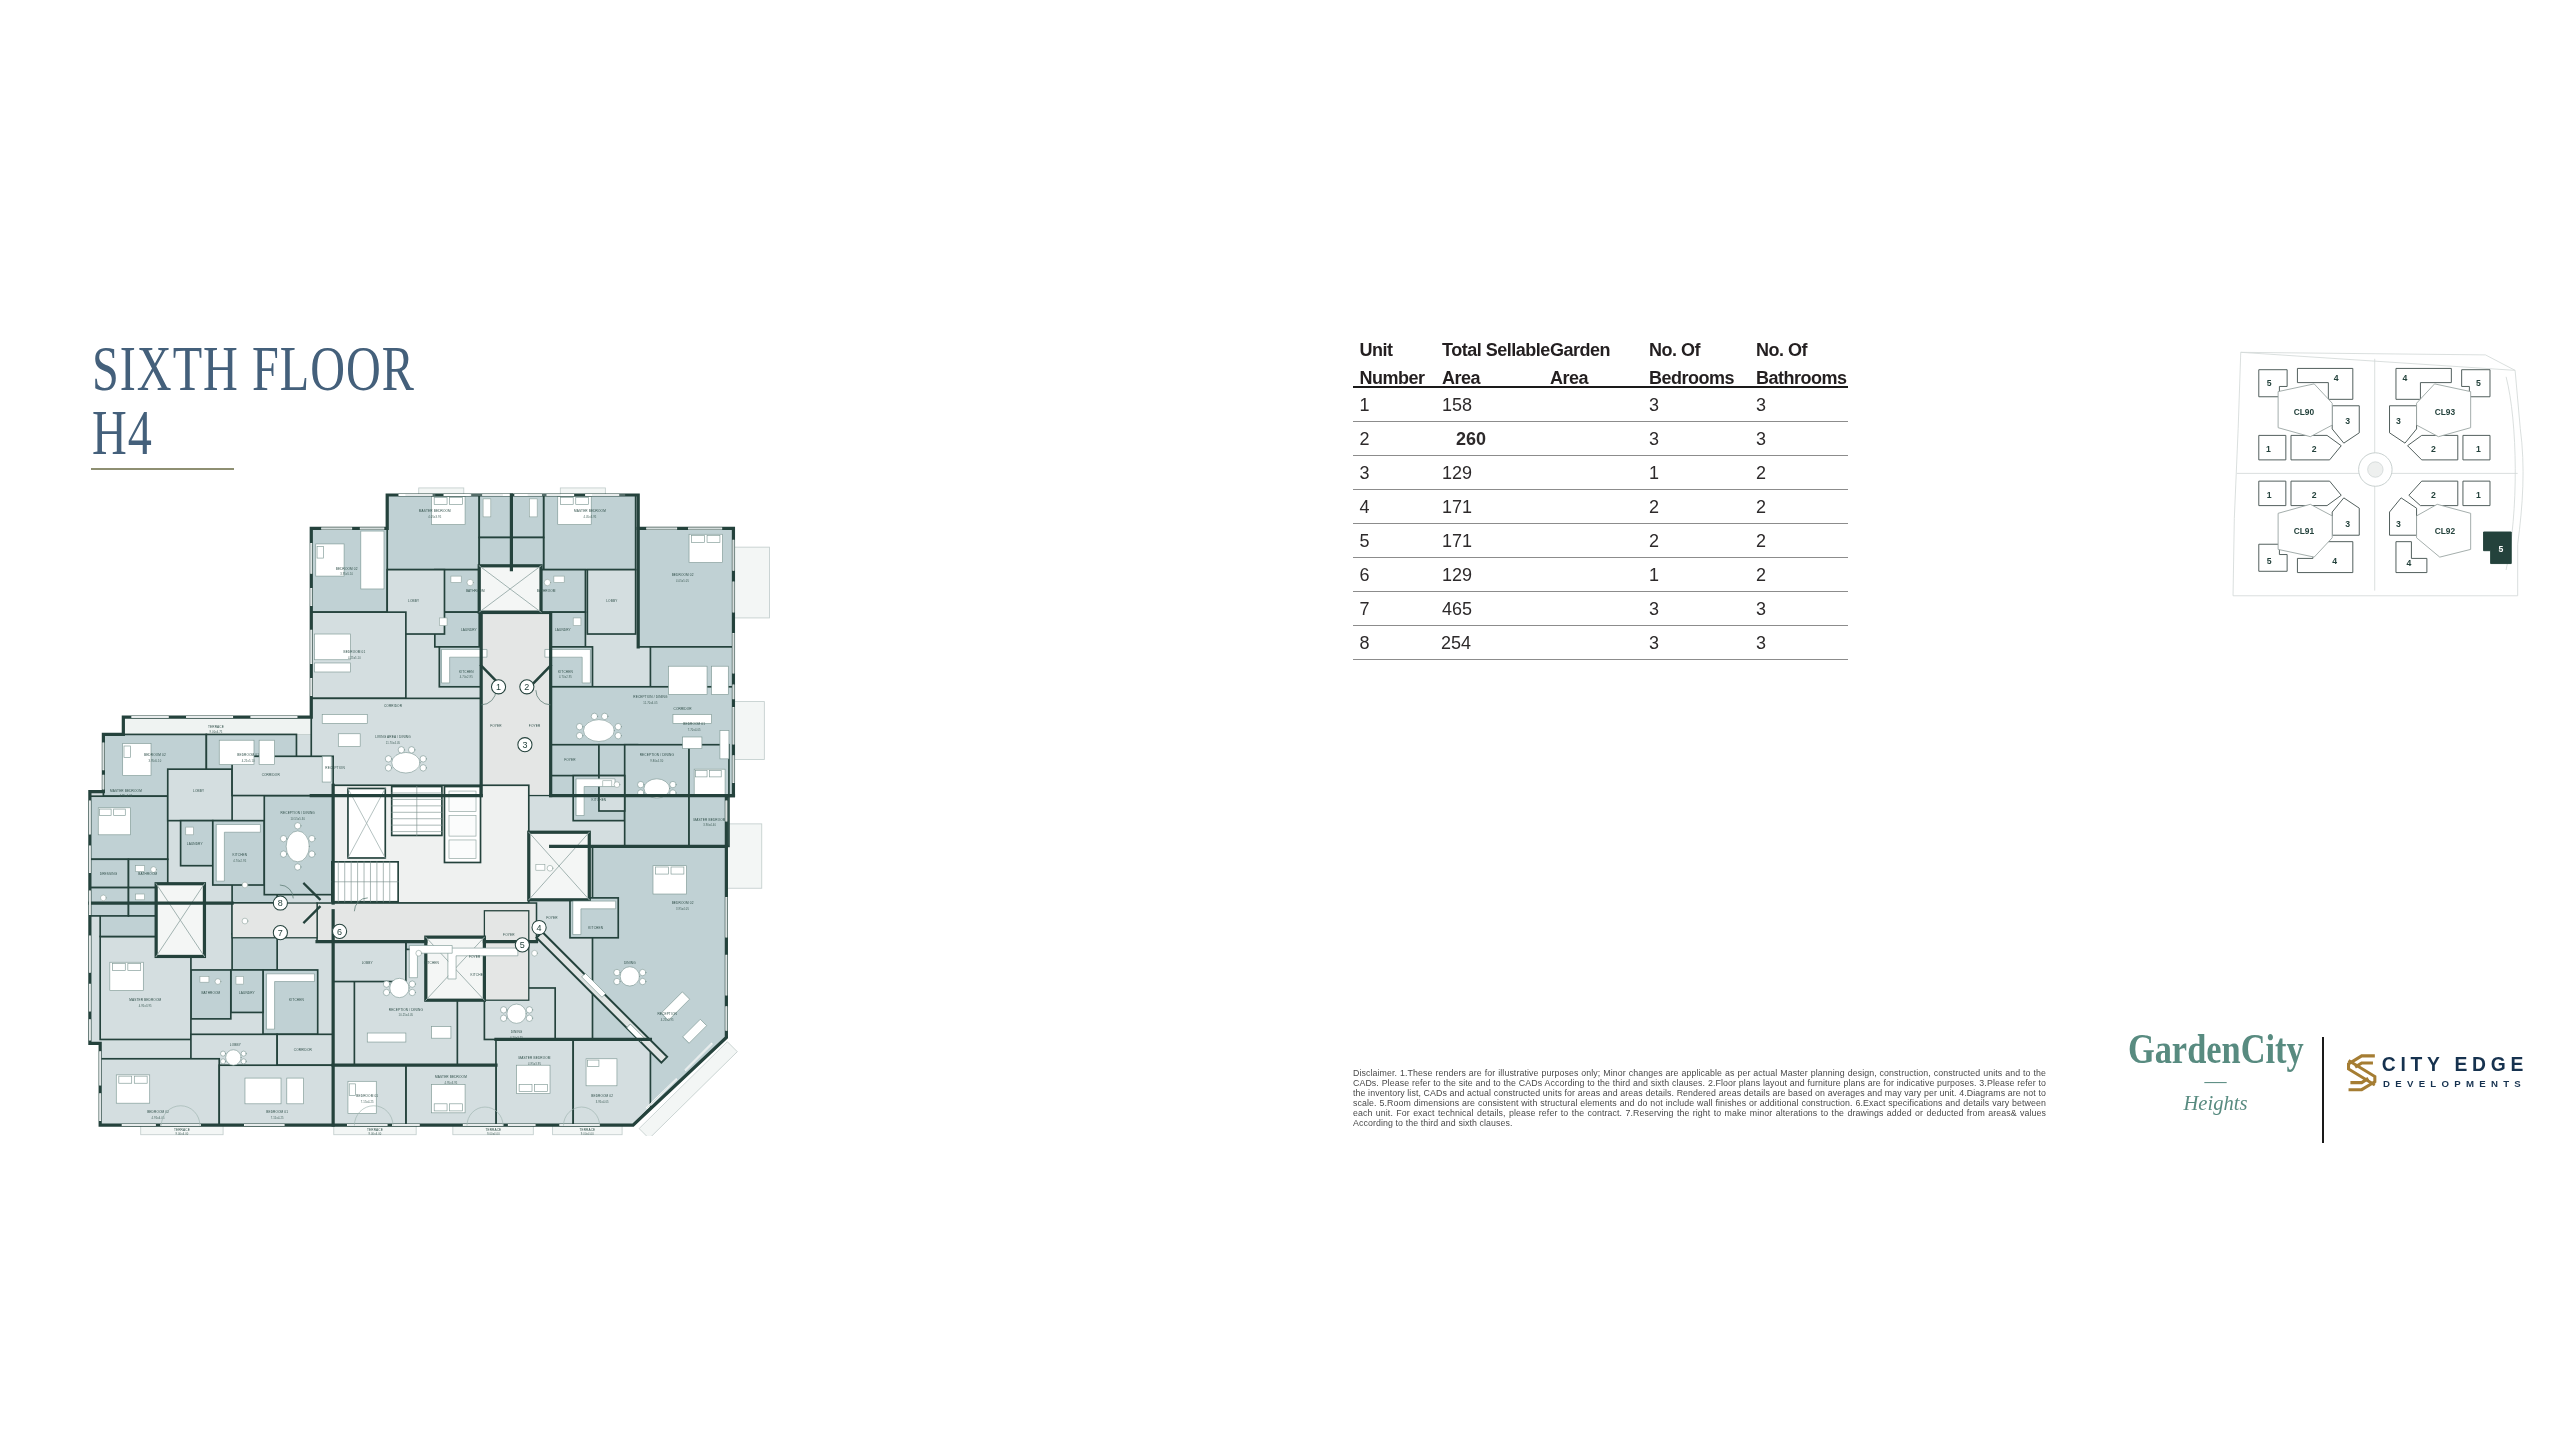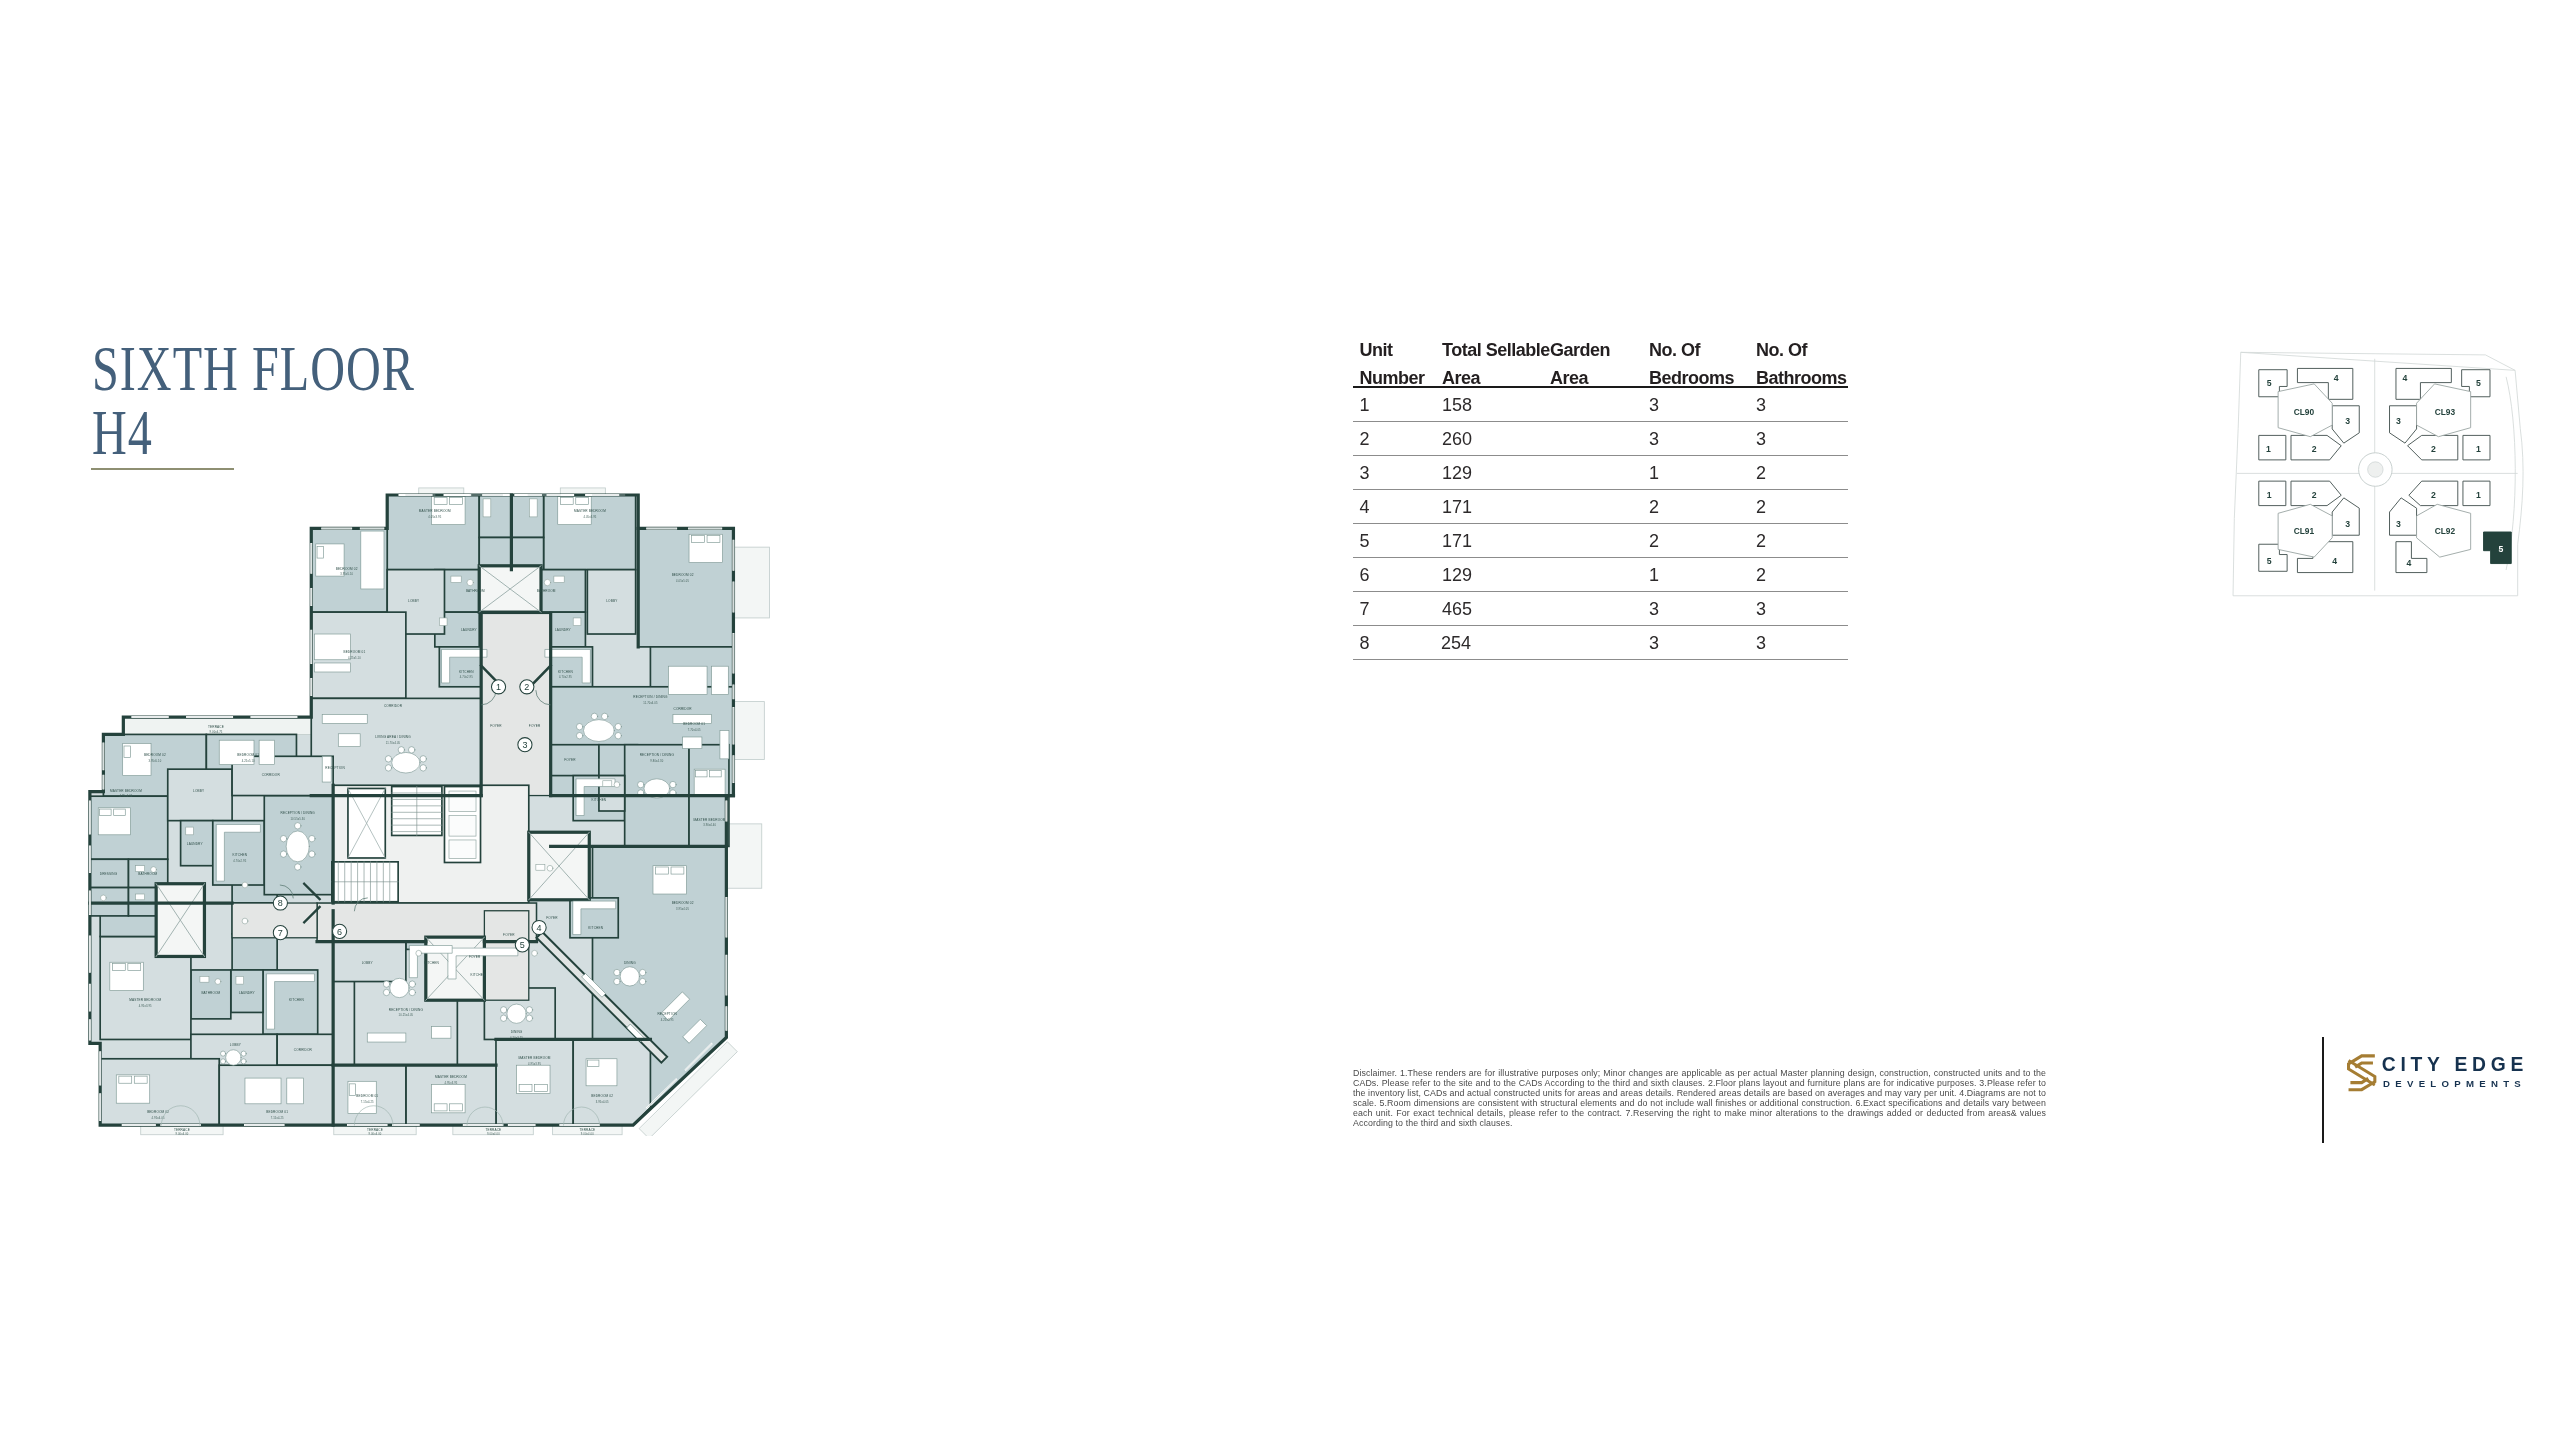--- a/index.html
+++ b/index.html
@@ -791,21 +791,21 @@
   <div id="rows">
 <div style="position:relative;height:34px;font-size:18px;color:#2d2a2b;">
           <div class="abs" style="left:6.4px;top:7px;">1</div>
           <div class="abs" style="left:89px;top:7px;">158</div>
           <div class="abs" style="left:296px;top:7px;">3</div>
           <div class="abs" style="left:403px;top:7px;">3</div>
           <div class="abs" style="left:0;bottom:0;width:495px;height:0.6px;background:#8c8c8c;"></div>
         </div>
 <div style="position:relative;height:34px;font-size:18px;color:#2d2a2b;">
           <div class="abs" style="left:6.4px;top:7px;">2</div>
-          <div class="abs" style="left:89px;top:7px;">260</div>
+          <div class="abs" style="left:103px;top:7px;font-weight:bold;">260</div>
           <div class="abs" style="left:296px;top:7px;">3</div>
           <div class="abs" style="left:403px;top:7px;">3</div>
           <div class="abs" style="left:0;bottom:0;width:495px;height:0.6px;background:#8c8c8c;"></div>
         </div>
 <div style="position:relative;height:34px;font-size:18px;color:#2d2a2b;">
           <div class="abs" style="left:6.4px;top:7px;">3</div>
           <div class="abs" style="left:89px;top:7px;">129</div>
           <div class="abs" style="left:296px;top:7px;">1</div>
           <div class="abs" style="left:403px;top:7px;">2</div>
           <div class="abs" style="left:0;bottom:0;width:495px;height:0.6px;background:#8c8c8c;"></div>
@@ -960,20 +960,25 @@
             <text x="36" y="136">4</text>
     <text x="92" y="86" font-size="13">CL92</text>
     <text x="179" y="114" fill="#ffffff">5</text>
   </g>
 </g>
 </g>
 </svg>
 
 <div class="abs" style="left:1353px;top:1068px;width:693px;font-size:8.8px;line-height:10px;color:#4a4a4a;text-align:justify;letter-spacing:0.1px;">Disclaimer. 1.These renders are for illustrative purposes only; Minor changes are applicable as per actual Master planning design, construction, constructed units and to the CADs. Please refer to the site and to the CADs According to the third and sixth clauses. 2.Floor plans layout and furniture plans are for indicative purposes. 3.Please refer to the inventory list, CADs and actual constructed units for areas and areas details. Rendered areas details are based on averages and may vary per unit. 4.Diagrams are not to scale. 5.Room dimensions are consistent with structural elements and do not include wall finishes or additional construction. 6.Exact specifications and details vary between each unit. For exact technical details, please refer to the contract. 7.Reserving the right to make minor alterations to the drawings added or deducted from areas&amp; values According to the third and sixth clauses.</div>
 
+<div class="abs" style="left:2106px;top:1024px;width:219px;text-align:center;color:#588b80;font-family:'Liberation Serif',serif;">
+  <div style="font-size:43px;font-weight:bold;transform:scaleX(0.8);transform-origin:50% 0;">GardenCity</div>
+  <div style="font-size:22px;line-height:13px;margin-top:1.3px;">—</div>
+  <div style="font-size:20.6px;font-style:italic;margin-top:5.2px;">Heights</div>
+</div>
 
 <div class="abs" style="left:2322px;top:1037px;width:1.9px;height:106px;background:#1a1a1a;"></div>
 
 <svg class="abs" id="cityedge" style="left:2338px;top:1043px;" width="193" height="58" viewBox="0 0 300 90">
 
 <g stroke="#a57d33" stroke-width="6.5" fill="none" transform="translate(12,17) scale(0.73)" stroke-linecap="butt">
   <path d="M62,4 L34,4 L6,21 L6,32 L62,66"></path>
   <path d="M58,19 L34,19 L20,28"></path>
   <path d="M6,76 L34,76 L62,59 L62,48 L6,14"></path>
   <path d="M10,61 L34,61 L48,52"></path>

